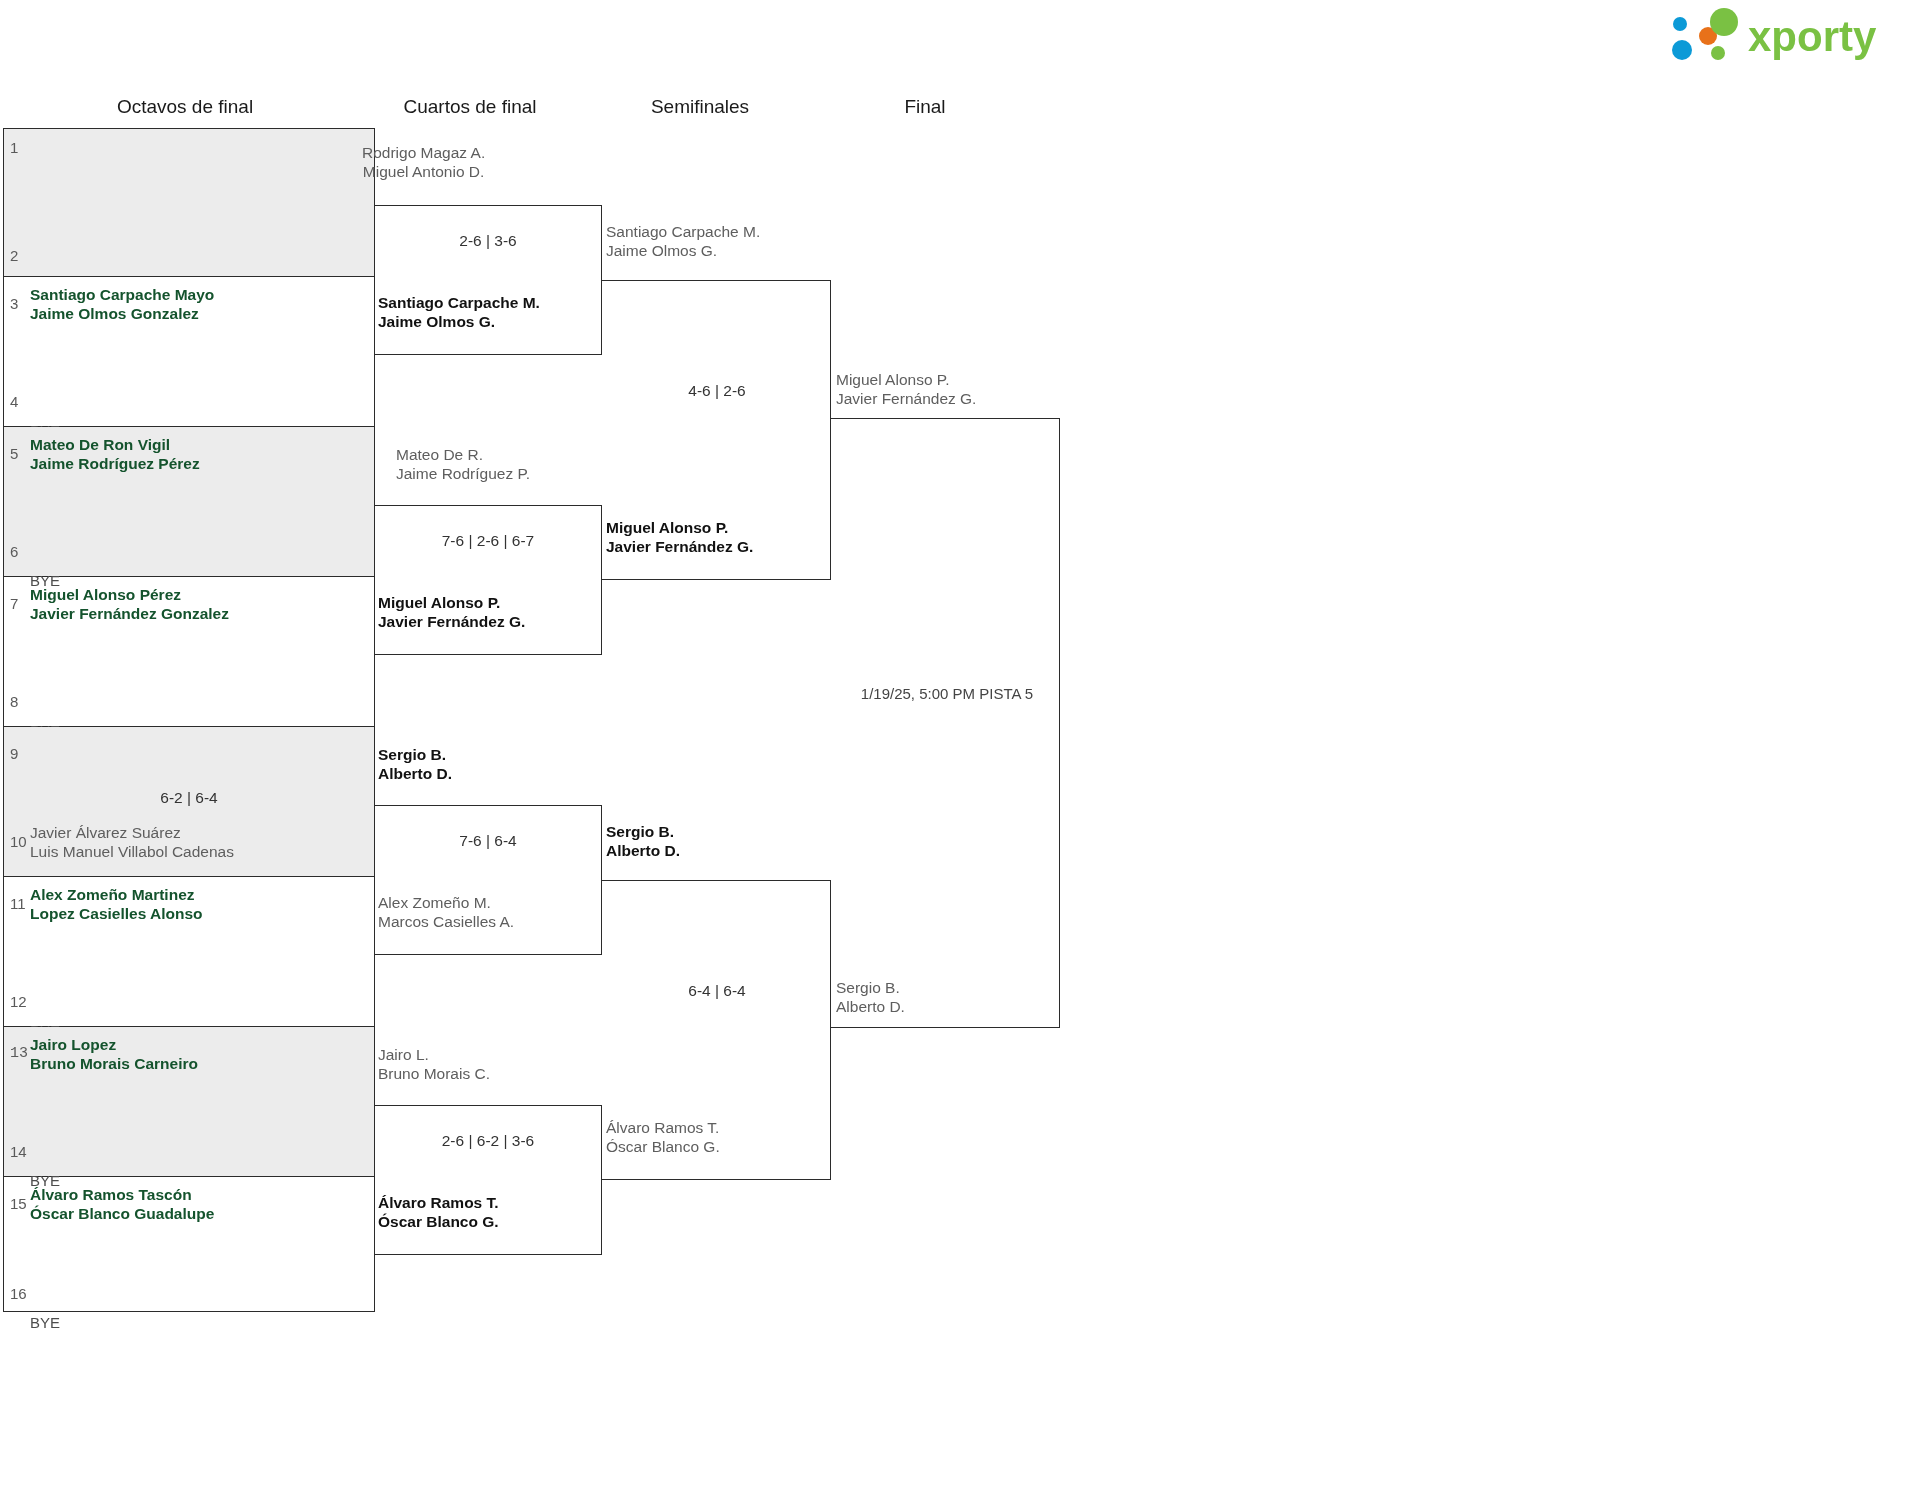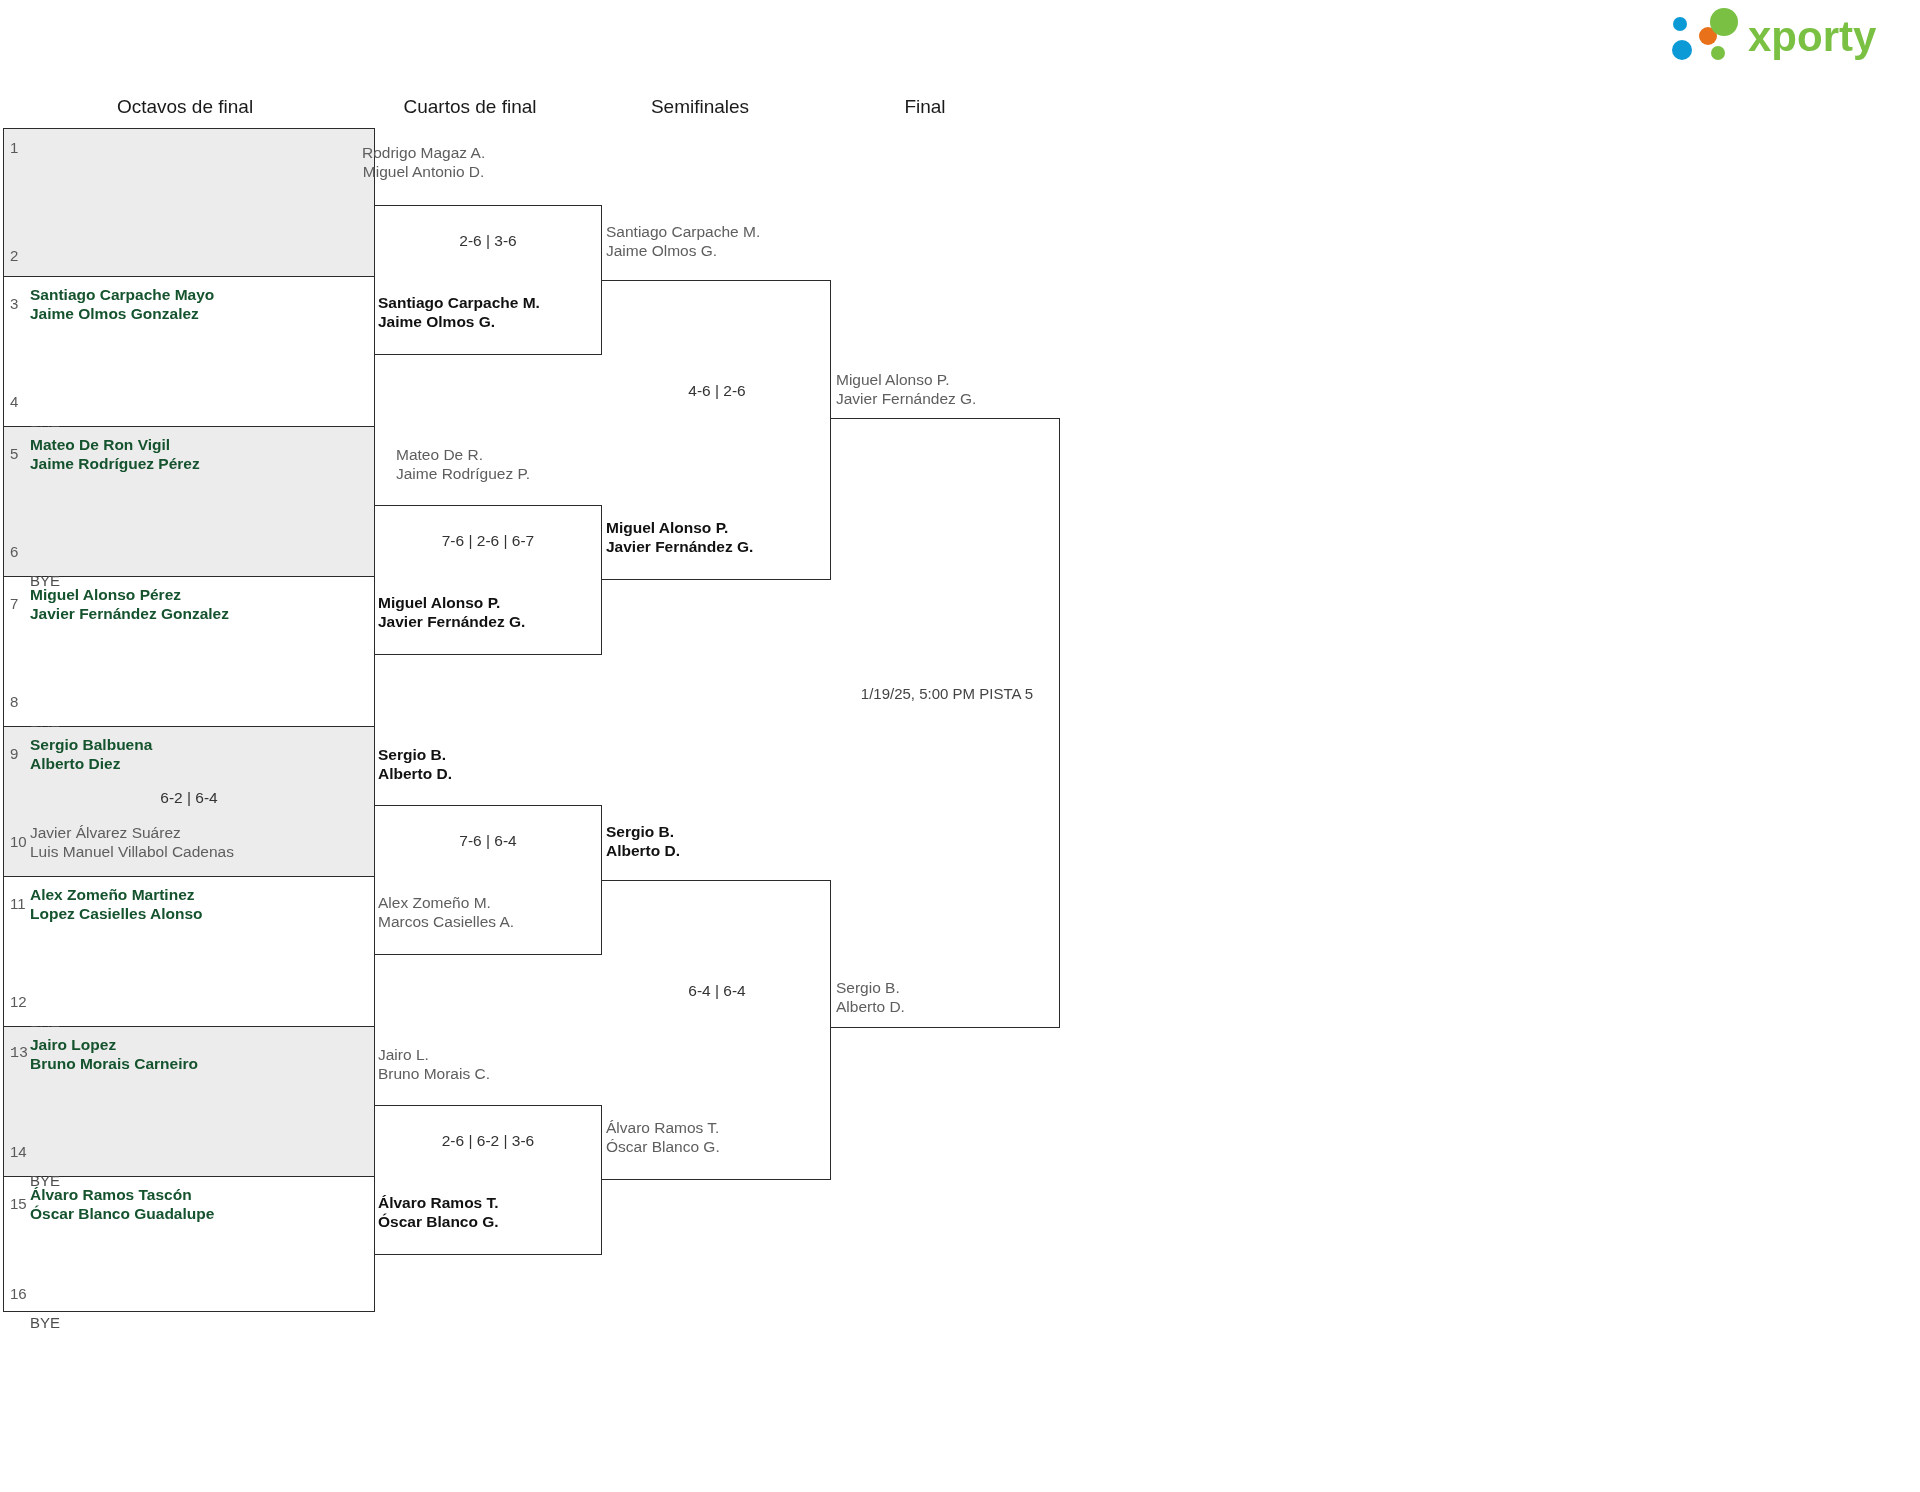--- a/index.html
+++ b/index.html
@@ -106,24 +106,20 @@
     <div class="r1-names" style="top:8px;">
       <div>Miguel Alonso Pérez</div>
       <div>Javier Fernández Gonzalez</div>
     </div>
     <div class="seed-num" style="top:116px;">8</div>
     <div class="r1-bye" style="top:115px;">BYE</div>
   </div>
 
   <div class="r1-slot shaded divider" style="top:598px;height:150px;">
     <div class="seed-num" style="top:18px;">9</div>
-    <div class="r1-names" style="top:8px;">
-      <div>Sergio Balbuena</div>
-      <div>Alberto Diez</div>
-    </div>
     <div class="r1-score" style="top:62px;">6-2 | 6-4</div>
     <div class="seed-num" style="top:106px;">10</div>
     <div class="r1-names loser" style="top:96px;">
       <div>Javier Álvarez Suárez</div>
       <div>Luis Manuel Villabol Cadenas</div>
     </div>
   </div>
 
   <div class="r1-slot divider" style="top:748px;height:150px;">
     <div class="seed-num" style="top:18px;">11</div>

